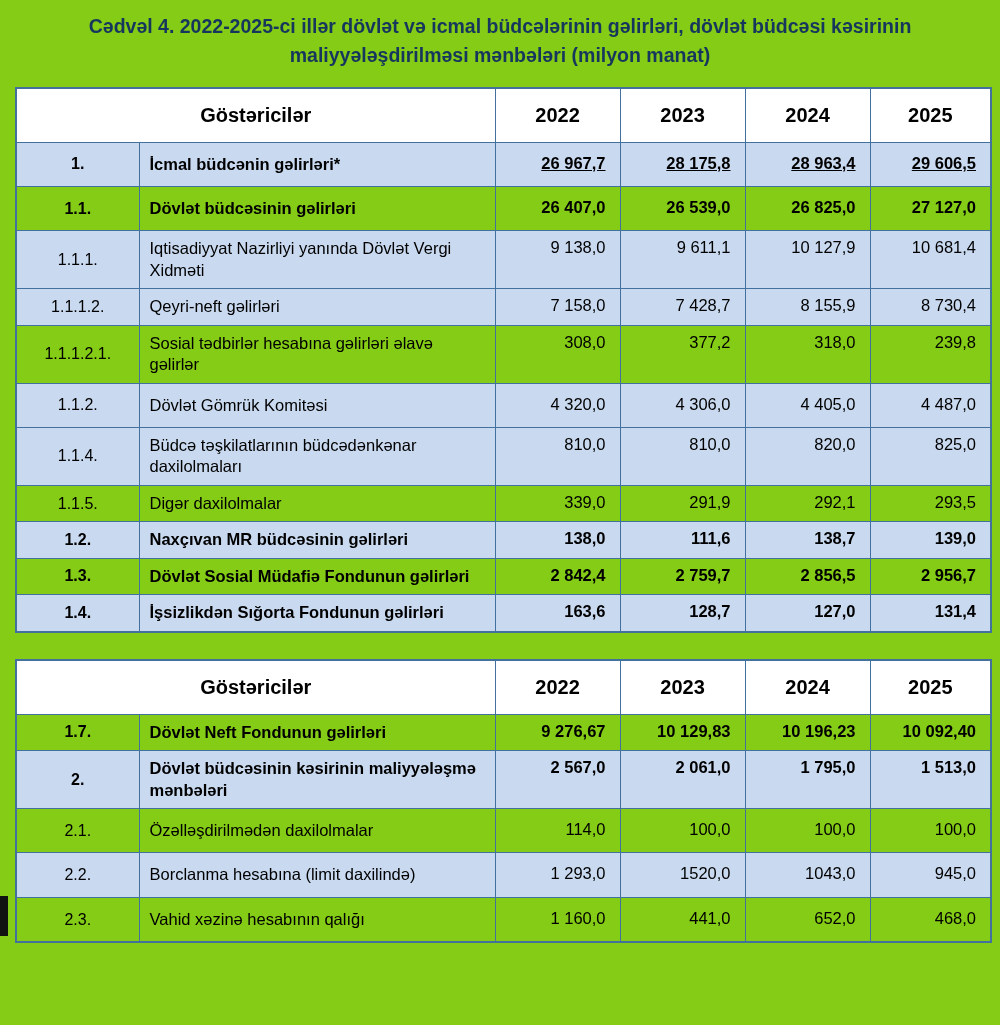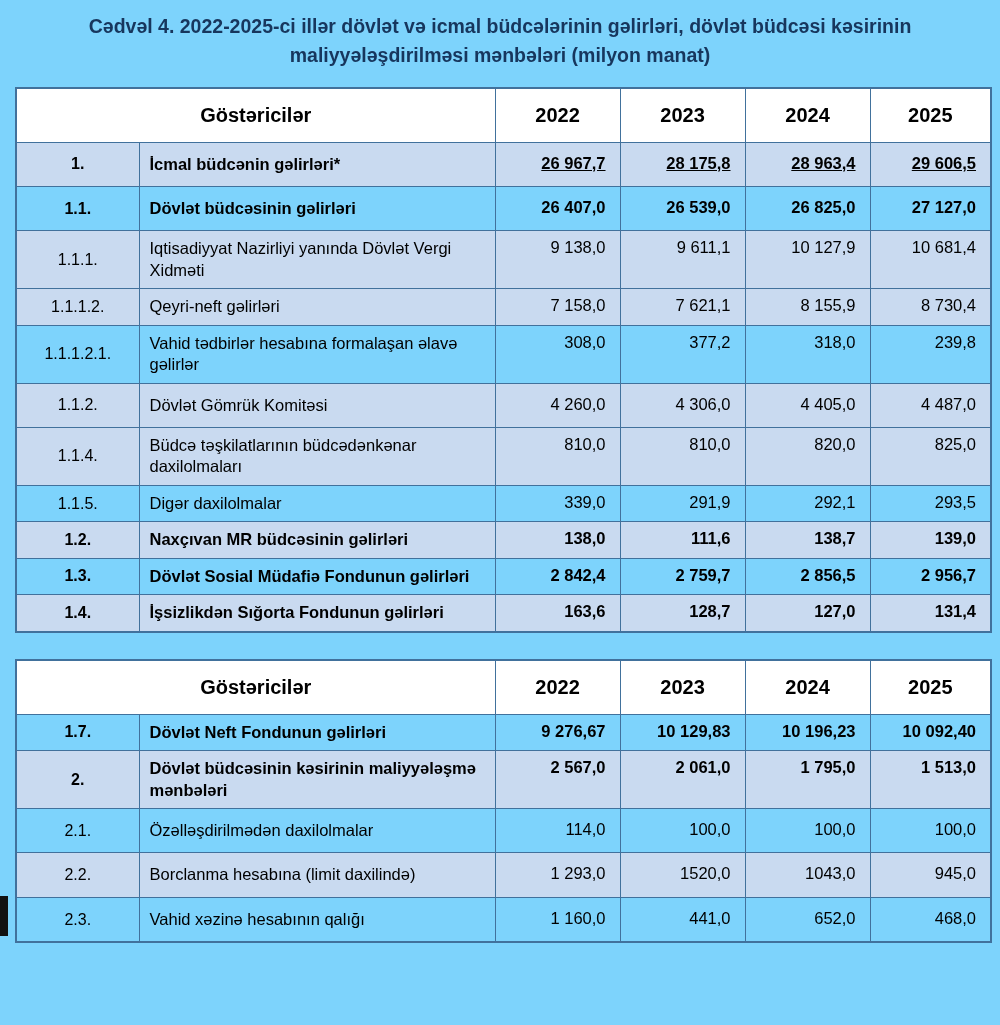--- a/index.html
+++ b/index.html
@@ -6,21 +6,21 @@
     margin: 0;
     padding: 0;
     background: #ffffff;
     font-family: "Liberation Sans", sans-serif;
     color: #000000;
   }
   .page {
     position: relative;
     width: 1000px;
     height: 1025px;
-    background: #7dd3fc;
+    background: #84cc16;
     box-sizing: border-box;
     overflow: hidden;
   }
   .title {
     margin: 12px 30px 16px 30px;
     text-align: center;
     font-size: 19.5px;
     font-weight: bold;
     color: #17365d;
     line-height: 1.5;
@@ -137,36 +137,36 @@
           <td class="label">Iqtisadiyyat Nazirliyi yanında Dövlət Vergi Xidməti</td>
           <td class="val"><span>9 138,0</span></td>
           <td class="val"><span>9 611,1</span></td>
           <td class="val"><span>10 127,9</span></td>
           <td class="val"><span>10 681,4</span></td>
         </tr>
         <tr class="shaded">
           <td class="num">1.1.1.2.</td>
           <td class="label">Qeyri-neft gəlirləri</td>
           <td class="val"><span>7 158,0</span></td>
-          <td class="val"><span>7 621,1</span></td>
+          <td class="val"><span>7 428,7</span></td>
           <td class="val"><span>8 155,9</span></td>
           <td class="val"><span>8 730,4</span></td>
         </tr>
         <tr>
           <td class="num">1.1.1.2.1.</td>
-          <td class="label">Vahid tədbirlər hesabına formalaşan əlavə gəlirlər</td>
+          <td class="label">Sosial tədbirlər hesabına gəlirləri əlavə gəlirlər</td>
           <td class="val"><span>308,0</span></td>
           <td class="val"><span>377,2</span></td>
           <td class="val"><span>318,0</span></td>
           <td class="val"><span>239,8</span></td>
         </tr>
         <tr class="shaded tall">
           <td class="num">1.1.2.</td>
           <td class="label">Dövlət Gömrük Komitəsi</td>
-          <td class="val"><span>4 260,0</span></td>
+          <td class="val"><span>4 320,0</span></td>
           <td class="val"><span>4 306,0</span></td>
           <td class="val"><span>4 405,0</span></td>
           <td class="val"><span>4 487,0</span></td>
         </tr>
         <tr class="shaded">
           <td class="num">1.1.4.</td>
           <td class="label">Büdcə təşkilatlarının büdcədənkənar daxilolmaları</td>
           <td class="val"><span>810,0</span></td>
           <td class="val"><span>810,0</span></td>
           <td class="val"><span>820,0</span></td>

